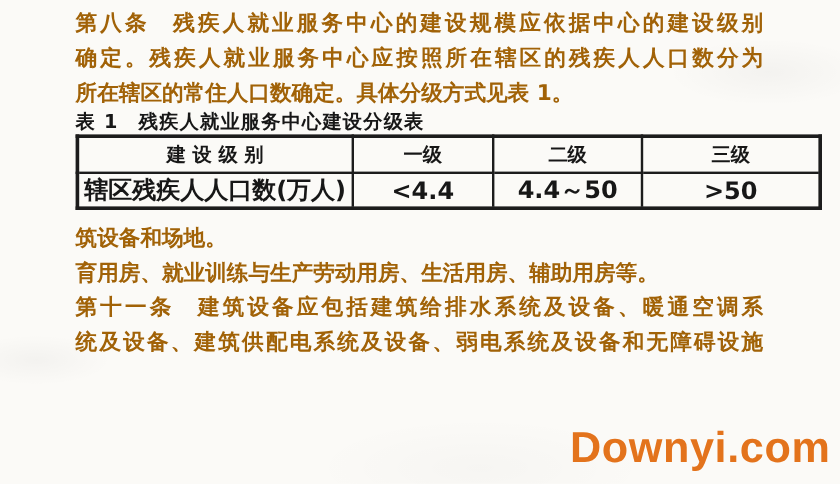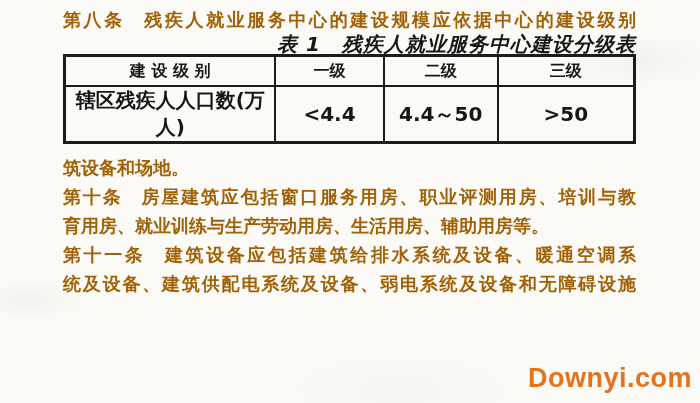--- a/index.html
+++ b/index.html
@@ -39,30 +39,29 @@
   .artnum {
     font-weight: 800;
   }
   .gap {
     display: inline-block;
     width: 17px;
   }
   .table-title {
     height: 20px;
     line-height: 20px;
-    text-align: right;
-    font-size: 20px;
+    text-align: left;
+    font-size: 16px;
     font-weight: 700;
     letter-spacing: 1px;
-    font-style: italic;
   }
   table.grade {
     border-collapse: collapse;
     table-layout: fixed;
-    width: 573px;
+    width: 622px;
     border: 3px solid #1c1c1c;
   }
   table.grade th, table.grade td {
     border: 2px solid #1c1c1c;
     text-align: center;
     vertical-align: middle;
     padding: 0;
     font-weight: 600;
     color: #171717;
   }
@@ -75,35 +74,37 @@
     font-size: 20px;
   }
   .para-follow {
     margin-top: 9px;
   }
   .watermark {
     position: absolute;
     right: 8px;
     bottom: 9px;
     font-family: "Liberation Sans", sans-serif;
-    font-size: 27px;
+    font-size: 36px;
     font-weight: 600;
     letter-spacing: 0.5px;
     color: #e2680a;
     opacity: 0.92;
     z-index: 5;
   }
 </style>
 </head>
 <body>
 
 <div class="content">
 
   <div class="para">
     <div class="line fill"><span class="artnum">第八条</span><span class="gap"></span><span>残疾人就业服务中心的建设规模应依据中心的建设级别</span></div>
+    <div class="line fill">确定。残疾人就业服务中心应按照所在辖区的残疾人人口数分为</div>
+    <div class="line">所在辖区的常住人口数确定。具体分级方式见表 1。</div>
   </div>
 
   <div class="table-title">表 1　残疾人就业服务中心建设分级表</div>
 
   <table class="grade">
     <colgroup>
       <col style="width:37%">
       <col style="width:19%">
       <col style="width:20%">
       <col style="width:24%">
@@ -124,21 +125,20 @@
         <td>&gt;50</td>
       </tr>
     </tbody>
   </table>
 
   <div class="para para-follow">
     <div class="line">筑设备和场地。</div>
   </div>
 
   <div class="para">
-    <div class="line fill"><span class="artnum">第十条</span><span class="gap"></span><span>房屋建筑应包括窗口服务用房、职业评测用房、培训与教</span></div>
     <div class="line">育用房、就业训练与生产劳动用房、生活用房、辅助用房等。</div>
   </div>
 
   <div class="para">
     <div class="line fill"><span class="artnum">第十一条</span><span class="gap"></span><span>建筑设备应包括建筑给排水系统及设备、暖通空调系</span></div>
     <div class="line fill">统及设备、建筑供配电系统及设备、弱电系统及设备和无障碍设施</div>
   </div>
 
 </div>
 

